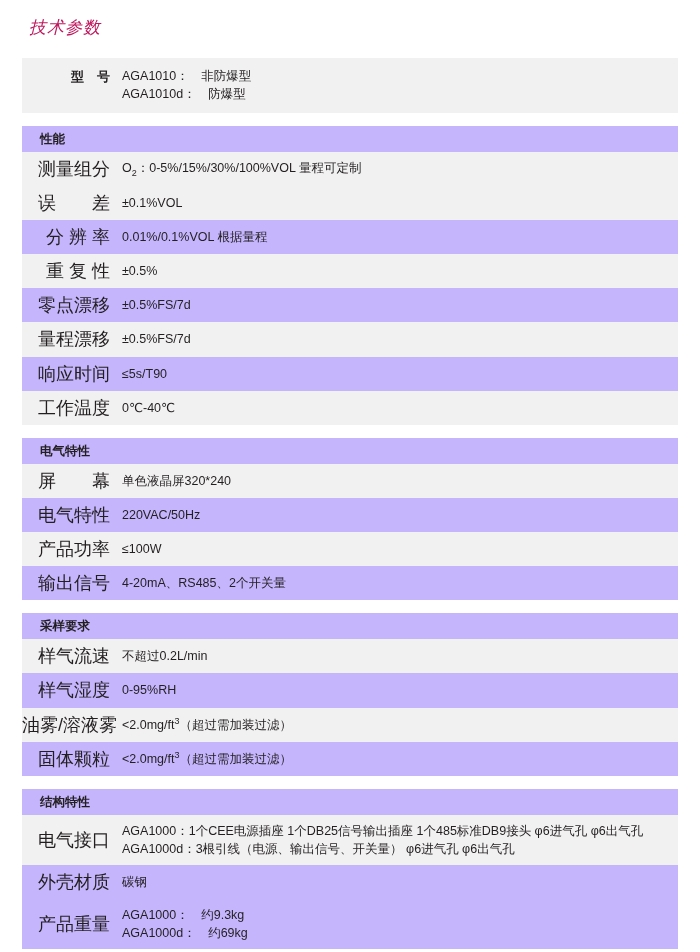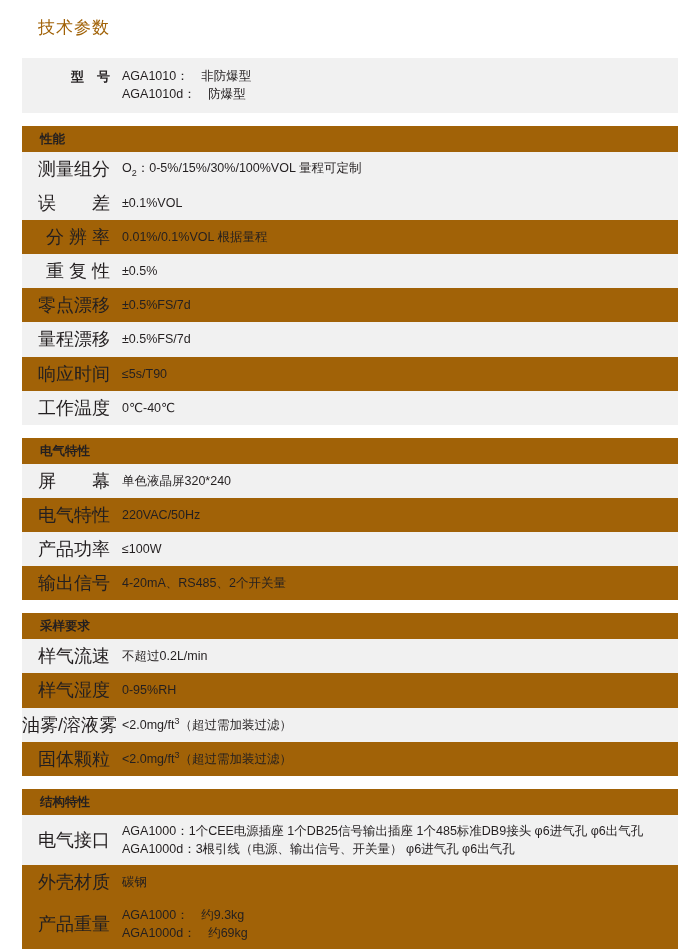--- a/index.html
+++ b/index.html
@@ -15,26 +15,27 @@
     overflow: hidden;
   }
   .page {
     position: relative;
     width: 700px;
     height: 952px;
     box-sizing: border-box;
   }
   .page-title {
     position: absolute;
-    left: 38px;
+    left: 29px;
     top: 16px;
     font-size: 17px;
     letter-spacing: 1px;
-    color: #a16207;
+    color: #be185d;
     font-weight: normal;
+    font-style: italic;
   }
   .spec-table {
     position: absolute;
     left: 22px;
     top: 58px;
     width: 656px;
     border-collapse: collapse;
     table-layout: fixed;
     font-size: 12.5px;
   }
@@ -54,21 +55,21 @@
     font-size: 18px;
     color: #231f20;
   }
   td.val {
     text-align: left;
     padding: 4px 6px 4px 2px;
     font-size: 12.5px;
     color: #231f20;
   }
   tr.shaded td { background: #f1f1f1; }
-  tr.plain td { background: #a16207; }
+  tr.plain td { background: #c4b5fd; }
 
   
   tr.section td.lab {
     text-align: left;
     padding-left: 18px;
     font-weight: bold;
     font-size: 12.5px;
   }
   tr.spacer td {
     background: #ffffff;

